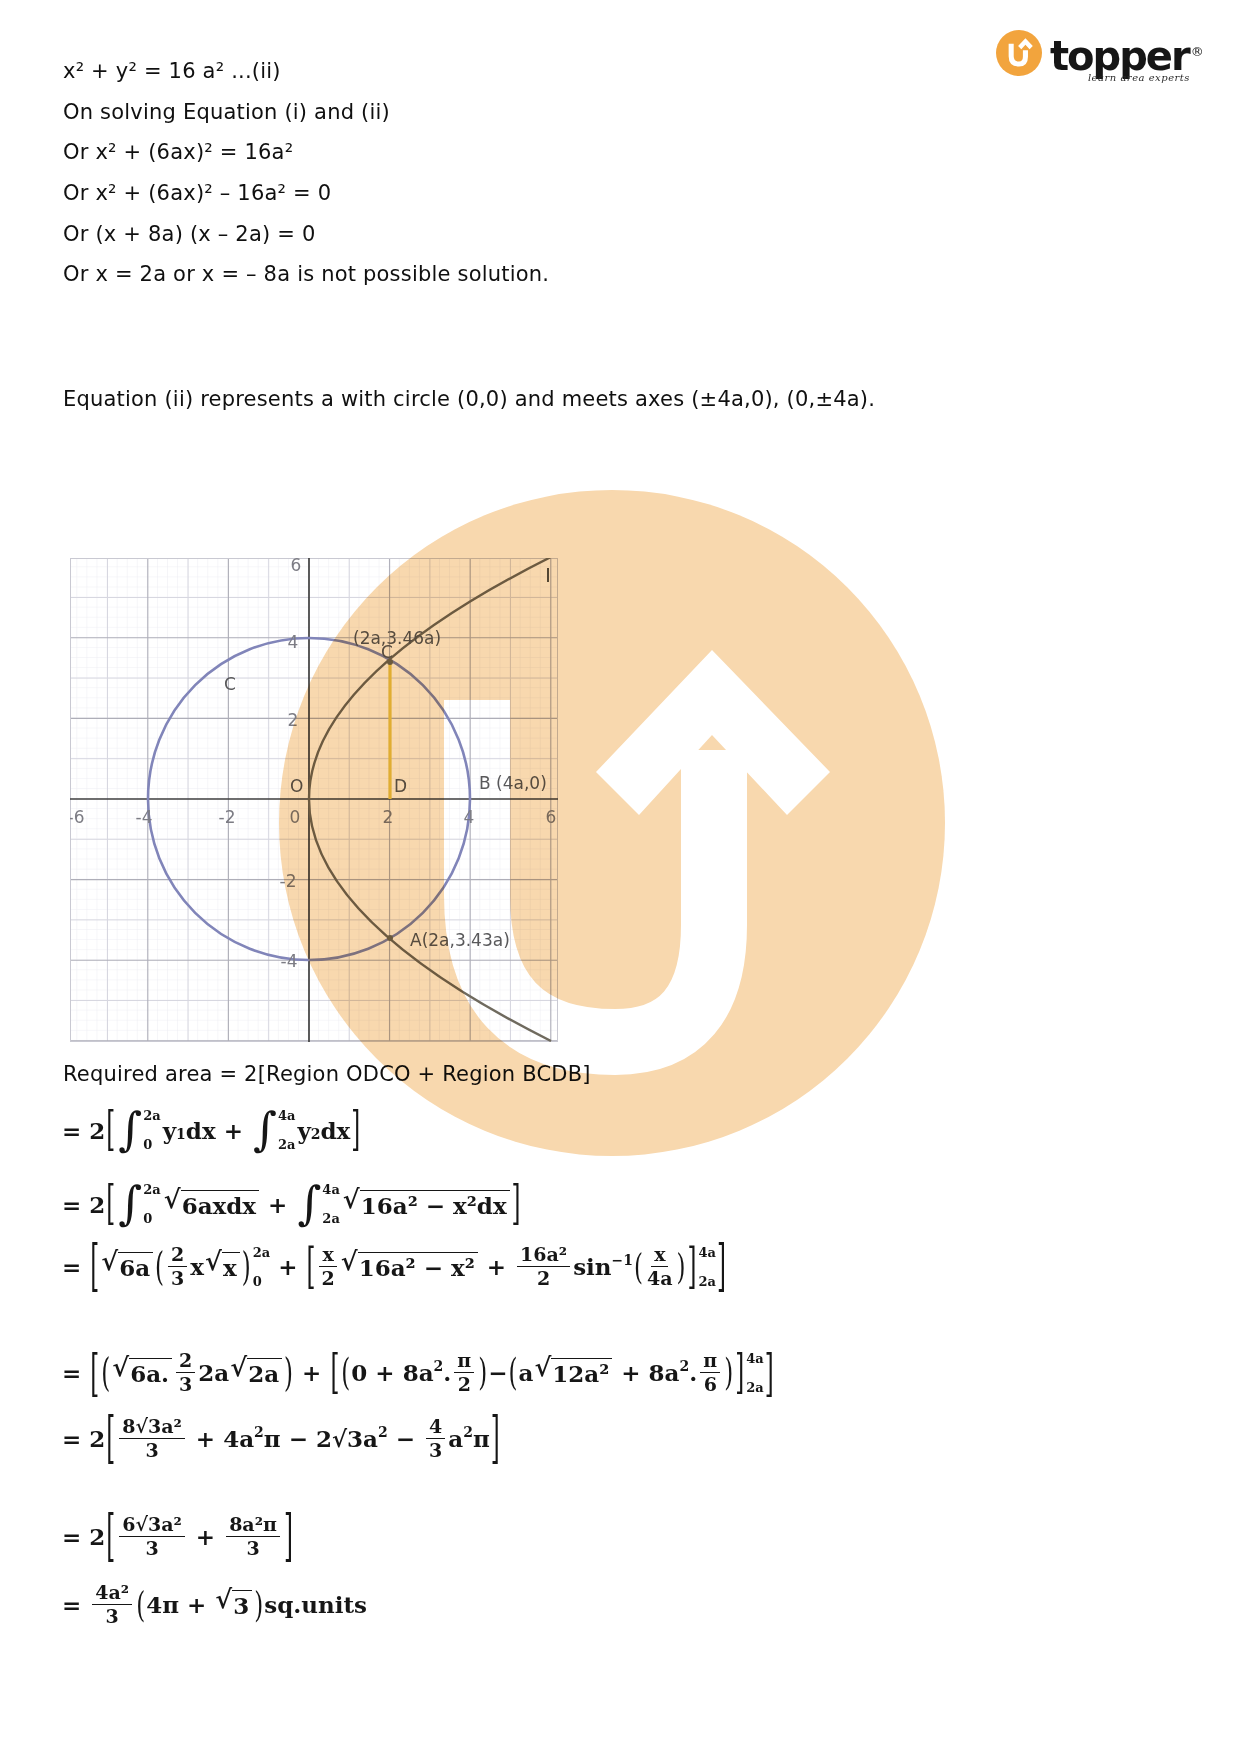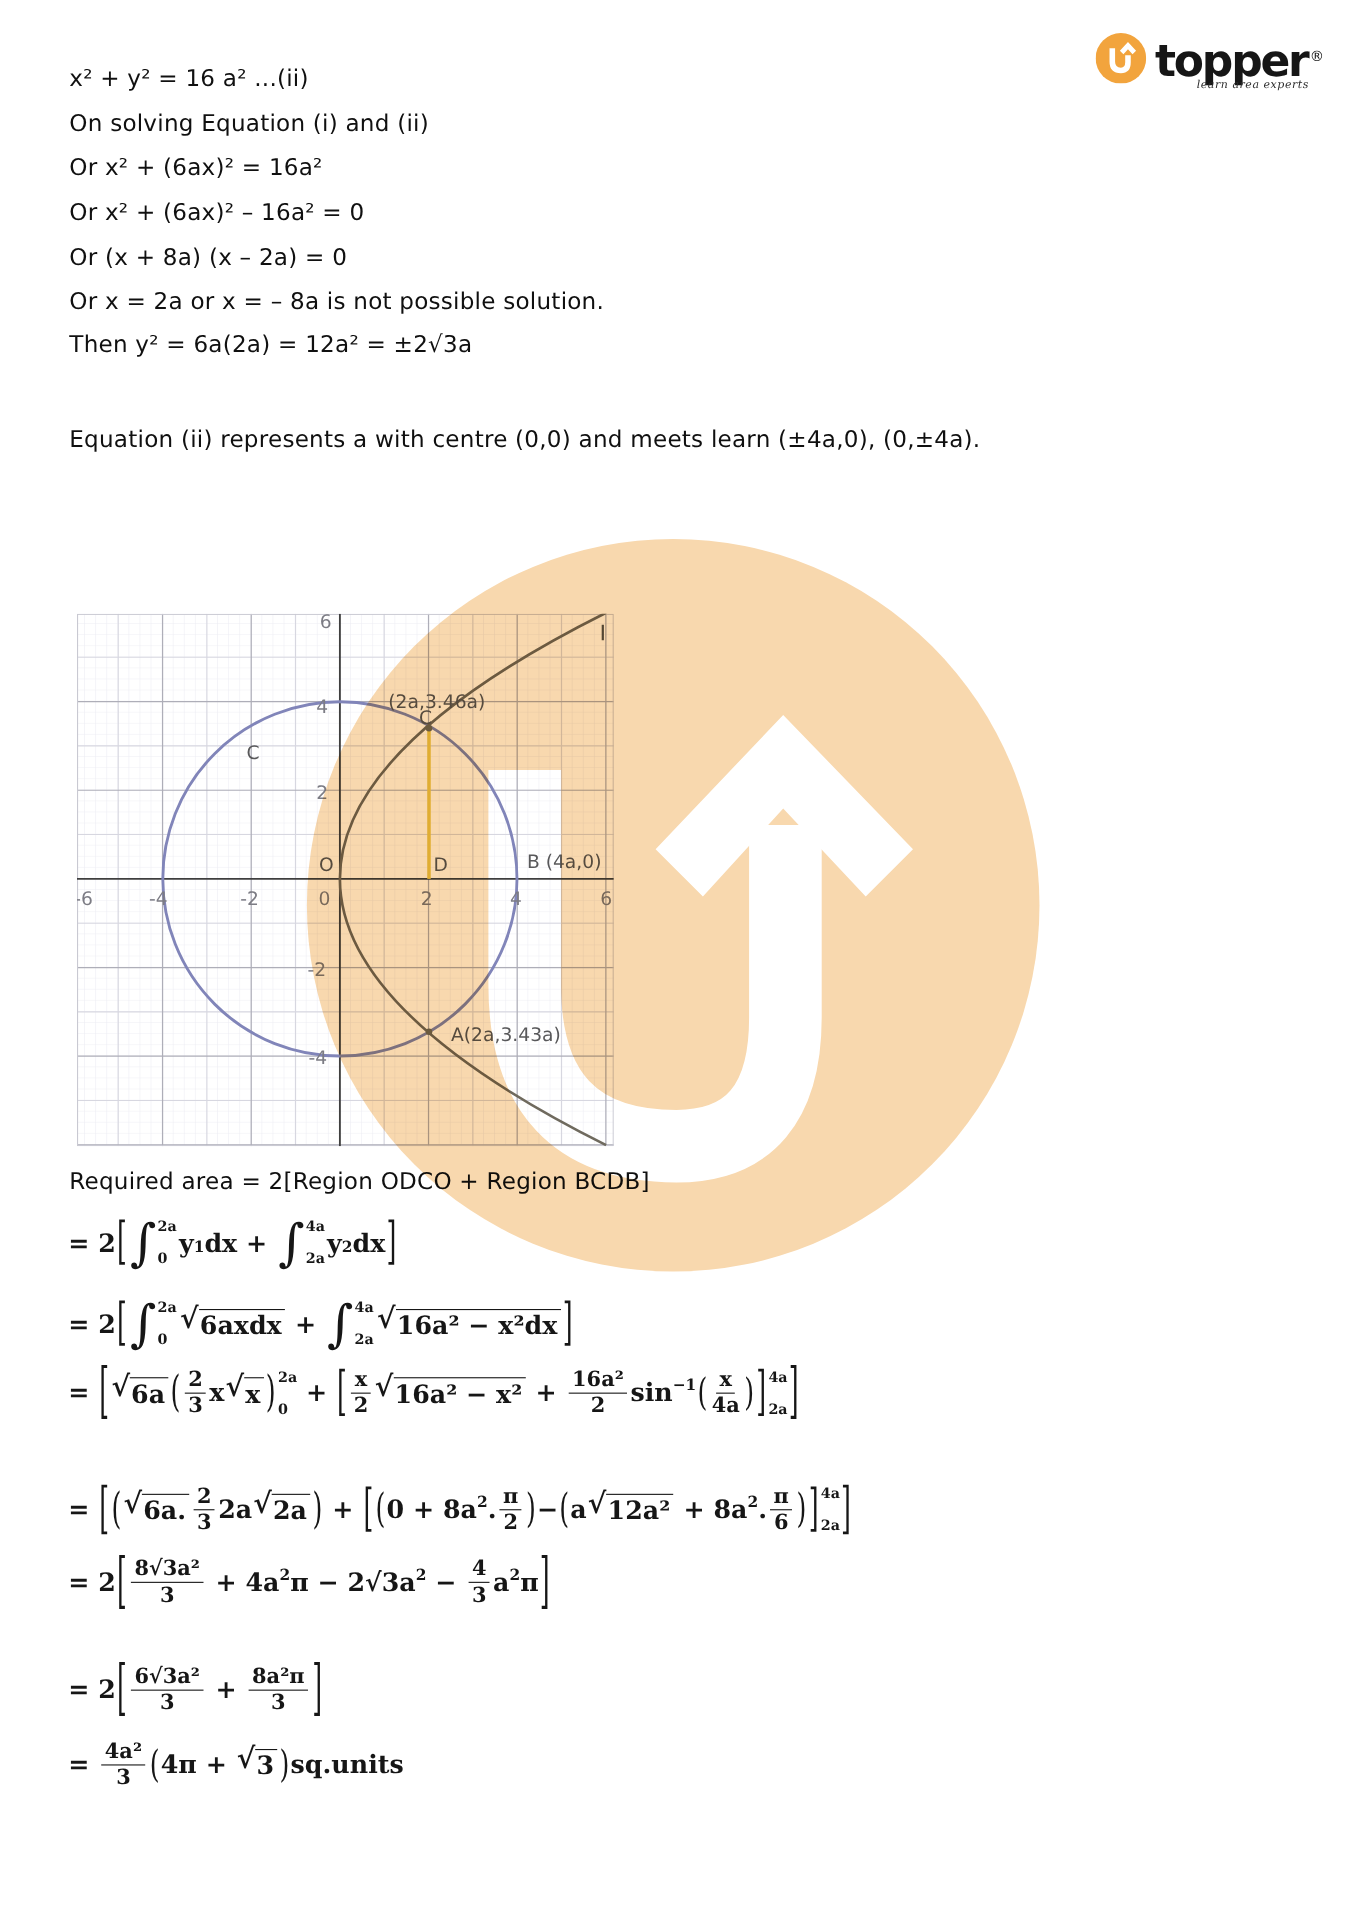--- a/index.html
+++ b/index.html
@@ -56,22 +56,21 @@
 <body>
 
 <div class="page">
 
   <div class="tline" style="top:58px">x² + y² = 16 a² ...(ii)</div>
   <div class="tline" style="top:99px">On solving Equation (i) and (ii)</div>
   <div class="tline" style="top:139px">Or x² + (6ax)² = 16a²</div>
   <div class="tline" style="top:180px">Or x² + (6ax)² – 16a² = 0</div>
   <div class="tline" style="top:221px">Or (x + 8a) (x – 2a) = 0</div>
   <div class="tline" style="top:261px">Or x = 2a or x = – 8a is not possible solution.</div>
-  <div class="tline" style="top:300px">Then y² = 6a(2a) = 12a² = ±2√3a</div>
-  <div class="tline" style="top:386px">Equation (ii) represents a with centre (0,0) and meets learn (±4a,0), (0,±4a).</div>
+  <div class="tline" style="top:386px">Equation (ii) represents a with circle (0,0) and meets axes (±4a,0), (0,±4a).</div>
 
   <svg class="graph" width="488" height="484" viewBox="0 0 488 484">
     <defs>
       <pattern id="mg" x="239" y="241" width="10.075" height="10.075" patternUnits="userSpaceOnUse">
         <path d="M10.075 0 V10.075 M0 10.075 H10.075" stroke="#ededf3" stroke-width="1" fill="none"></path>
       </pattern>
     </defs>
     <rect x="0" y="0" width="488" height="484" fill="#ffffff"></rect>
     <rect x="0" y="0" width="488" height="484" fill="url(#mg)"></rect>
 

